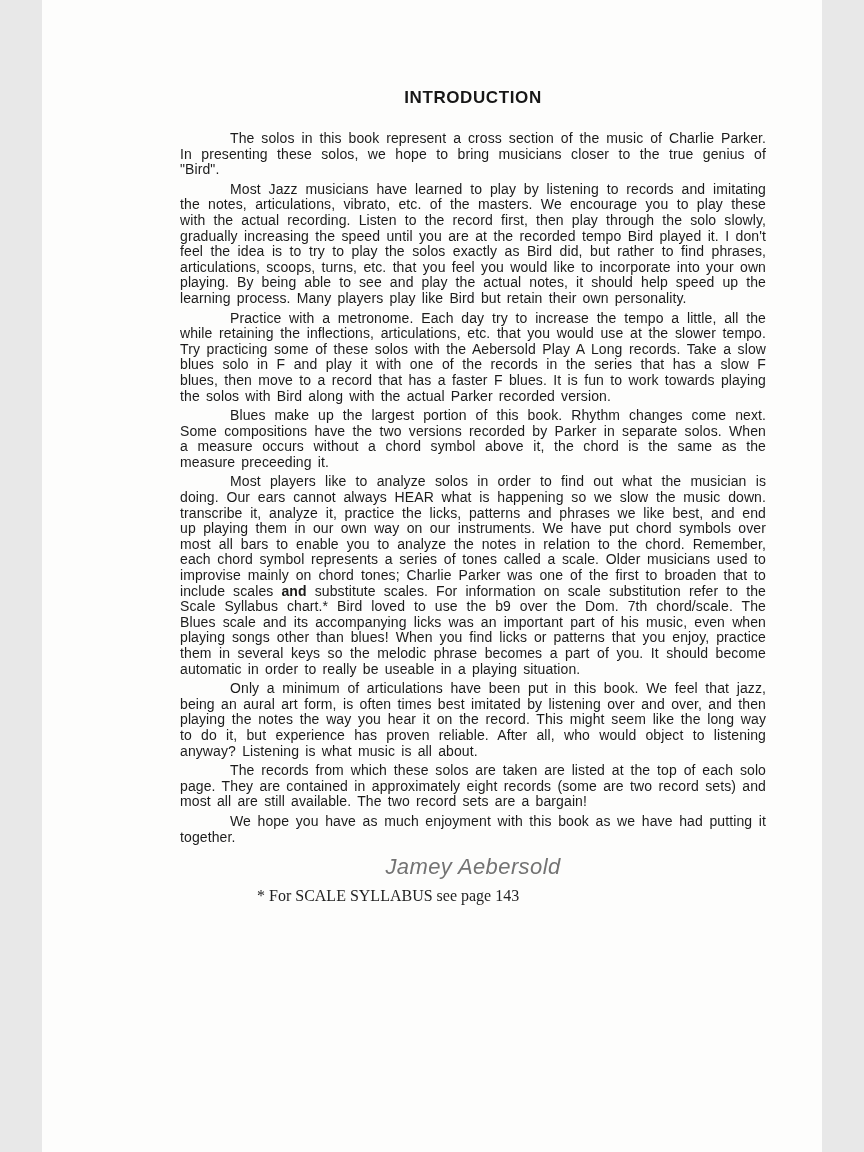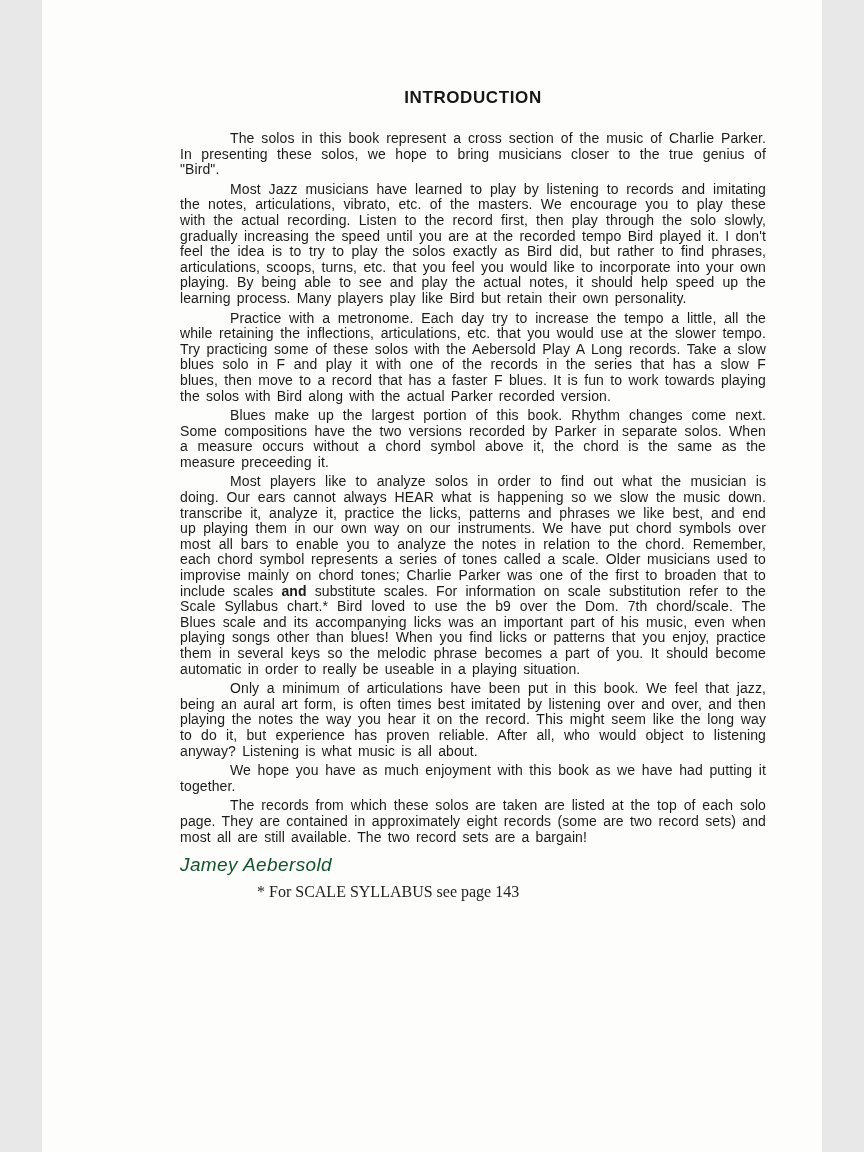--- a/index.html
+++ b/index.html
@@ -37,26 +37,26 @@
     text-align: justify;
     text-indent: 50px;
     margin: 0 0 4px 0;
     word-spacing: 2.2px;
     letter-spacing: 0.1px;
   }
   .body-text p .bold-word {
     font-weight: bold;
   }
   .signature {
-    text-align: left;
+    text-align: center;
     font-style: italic;
-    font-size: 19px;
+    font-size: 22px;
     letter-spacing: 0.4px;
     margin-top: 9px;
-    color: #14532d;
+    color: #737373;
   }
   .footnote {
     font-family: "Liberation Serif", serif;
     font-size: 16px;
     margin-top: 7px;
     padding-left: 77px;
     color: #1f1f1f;
   }
   .page-number {
     position: absolute;
@@ -75,20 +75,20 @@
 <div class="page">
   <div class="content">
     <h1 class="title">INTRODUCTION</h1>
     <div class="body-text">
       <p>The solos in this book represent a cross section of the music of Charlie Parker. In presenting these solos, we hope to bring musicians closer to the true genius of "Bird".</p>
       <p>Most Jazz musicians have learned to play by listening to records and imitating the notes, articulations, vibrato, etc. of the masters. We encourage you to play these with the actual recording. Listen to the record first, then play through the solo slowly, gradually increasing the speed until you are at the recorded tempo Bird played it. I don't feel the idea is to try to play the solos exactly as Bird did, but rather to find phrases, articulations, scoops, turns, etc. that you feel you would like to incorporate into your own playing. By being able to see and play the actual notes, it should help speed up the learning process. Many players play like Bird but retain their own personality.</p>
       <p>Practice with a metronome. Each day try to increase the tempo a little, all the while retaining the inflections, articulations, etc. that you would use at the slower tempo. Try practicing some of these solos with the Aebersold Play A Long records. Take a slow blues solo in F and play it with one of the records in the series that has a slow F blues, then move to a record that has a faster F blues. It is fun to work towards playing the solos with Bird along with the actual Parker recorded version.</p>
       <p>Blues make up the largest portion of this book. Rhythm changes come next. Some compositions have the two versions recorded by Parker in separate solos. When a measure occurs without a chord symbol above it, the chord is the same as the measure preceeding it.</p>
       <p><span>Most players like to analyze solos in order to find out what the musician is doing. Our ears cannot always HEAR what is happening so we slow the music down. transcribe it, analyze it, practice the licks, patterns and phrases we like best, and end up playing them in our own way on our instruments. We have put chord symbols over most all bars to enable you to analyze the notes in relation to the chord. Remember, each chord symbol represents a series of tones called a scale. Older musicians used to improvise mainly on chord tones; Charlie Parker was one of the first to broaden that to include scales </span><span class="bold-word">and</span><span> substitute scales. For information on scale substitution refer to the Scale Syllabus chart.* Bird loved to use the b9 over the Dom. 7th chord/scale. The Blues scale and its accompanying licks was an important part of his music, even when playing songs other than blues! When you find licks or patterns that you enjoy, practice them in several keys so the melodic phrase becomes a part of you. It should become automatic in order to really be useable in a playing situation.</span></p>
       <p>Only a minimum of articulations have been put in this book. We feel that jazz, being an aural art form, is often times best imitated by listening over and over, and then playing the notes the way you hear it on the record. This might seem like the long way to do it, but experience has proven reliable. After all, who would object to listening anyway? Listening is what music is all about.</p>
+      <p>The records from which these solos are taken are listed at the top of each solo page. They are contained in approximately eight records (some are two record sets) and most all are still available. The two record sets are a bargain!</p>
       <p>We hope you have as much enjoyment with this book as we have had putting it together.</p>
-      <p>The records from which these solos are taken are listed at the top of each solo page. They are contained in approximately eight records (some are two record sets) and most all are still available. The two record sets are a bargain!</p>
     </div>
     <div class="signature">Jamey Aebersold</div>
     <div class="footnote">* For SCALE SYLLABUS see page 143</div>
   </div>
   <div class="page-number">iv</div>
 </div>
 
 </body></html>

